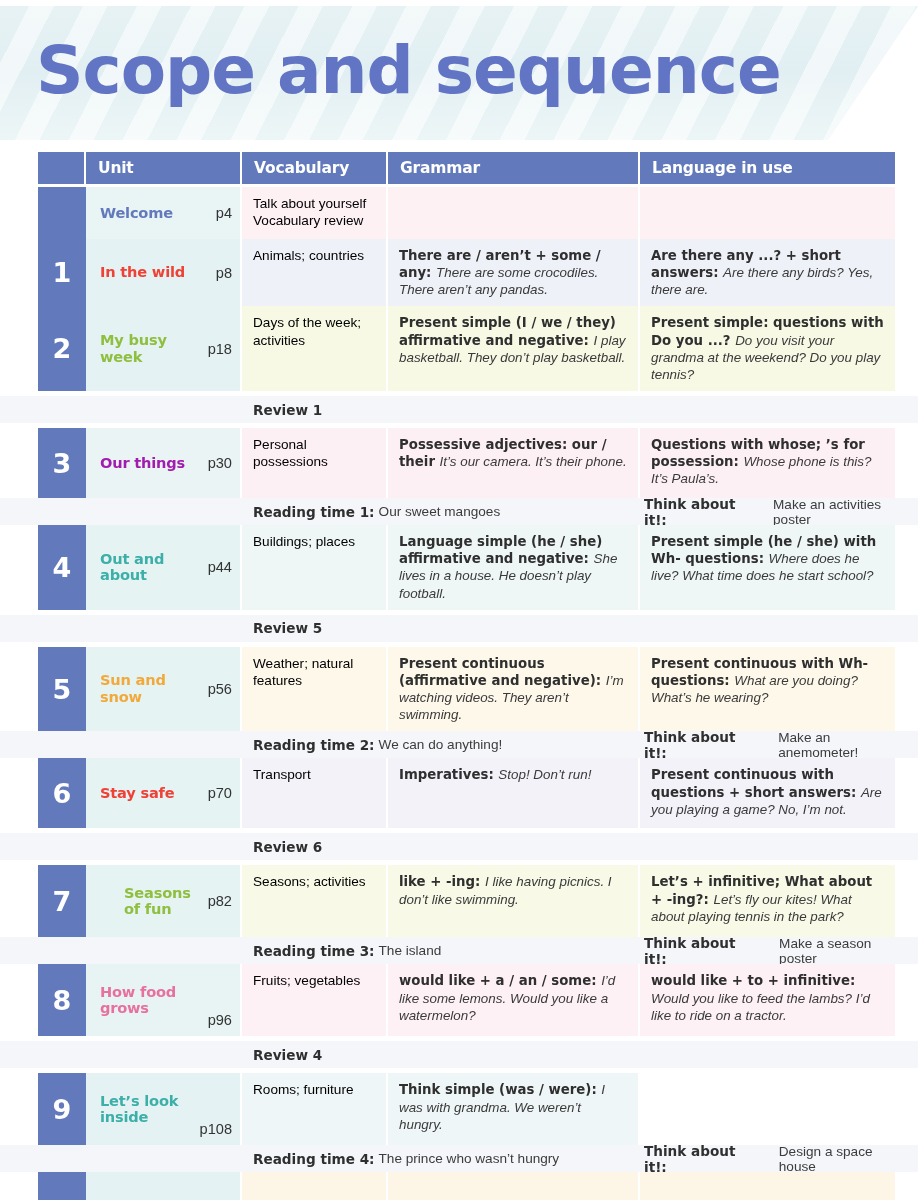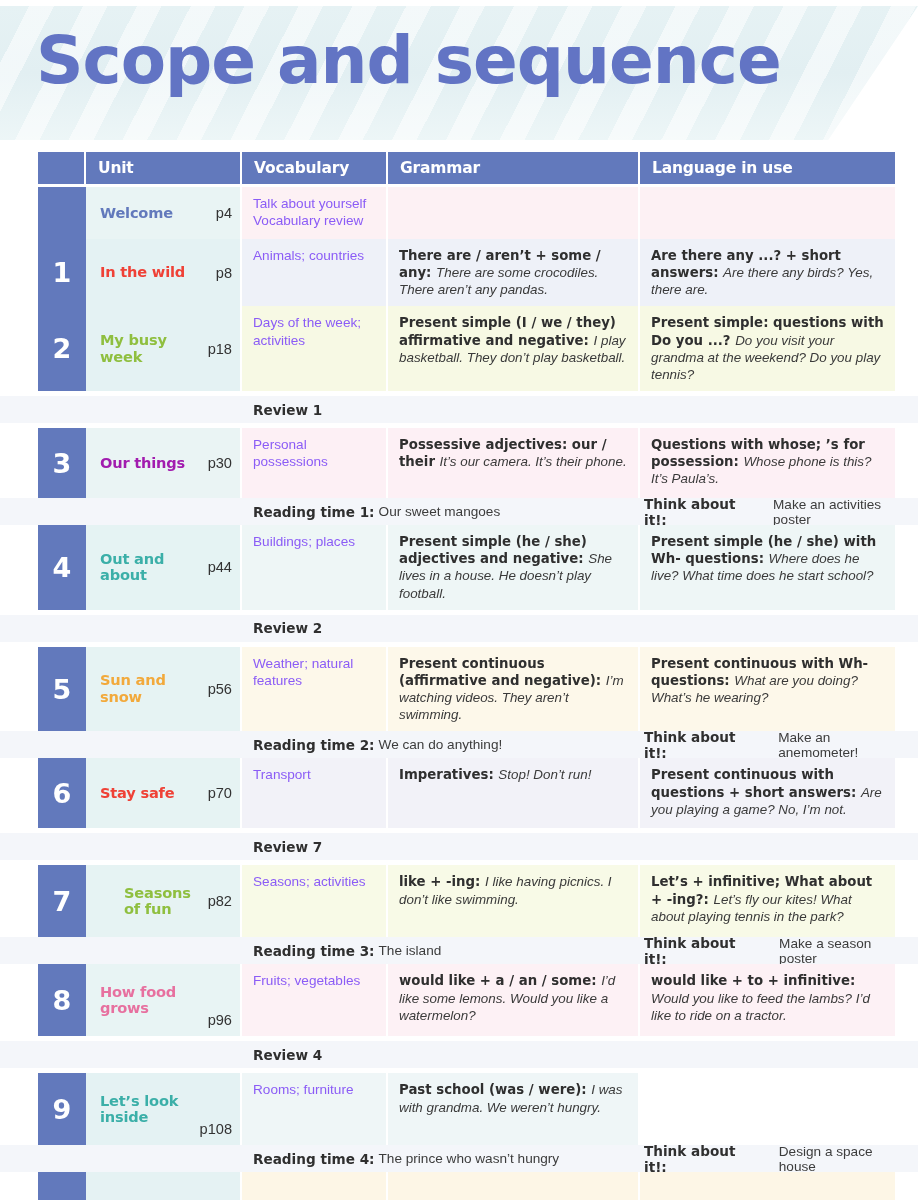--- a/index.html
+++ b/index.html
@@ -32,21 +32,21 @@
         rgba(255,255,255,0.0) 26px,
         rgba(255,255,255,0.55) 26px,
         rgba(255,255,255,0.55) 48px),
       linear-gradient(180deg, #e6f2f4 0%, #e2eff2 50%, #edf6f7 100%);
     -webkit-clip-path: polygon(0 0, 918px 0, 828px 134px, 0 134px);
     clip-path: polygon(0 0, 918px 0, 828px 134px, 0 134px);
   }
   .banner-title {
     position: absolute;
     left: 36px;
-    top: 22px;
+    top: 32px;
     font-size: 66px;
     font-weight: 700;
     letter-spacing: -1px;
     color: #6274c4;
     font-family: "DejaVu Sans", sans-serif;
     white-space: nowrap;
   }
 
   
   .table-wrap {
@@ -131,21 +131,21 @@
   .unit-page {
     font-size: 14.6px;
     color: #333333;
     font-family: "Liberation Sans", sans-serif;
     flex: 0 0 auto;
     padding-left: 6px;
     align-self: flex-end;
   }
   .unit-row.single .unit-page { align-self: center; }
 
-  .vocab-text { font-size: 13.6px; color: #8b5cf6; }
+  .vocab-text { font-size: 13.6px; color: #000000; }
 
   .gram-b, .lang-b {
     font-weight: 700;
     font-family: "DejaVu Sans", sans-serif;
     color: #2f2f2f;
     font-size: 13.3px;
   }
   .gram-i {
     font-style: italic;
     color: #3a3a3a;
@@ -272,31 +272,31 @@
         <div class="c-pad"></div>
       </div>
       <div class="grid-row unit-row single" style="min-height: 72px;">
         <div class="c-num"></div>
         <div class="c-numbox numbox">4</div>
         <div class="c-unit unit-cell" style="background: rgb(229, 243, 243);">
           <span class="unit-name" style="color: rgb(59, 175, 168);">Out and about</span>
           <span class="unit-page">p44</span>
         </div>
         <div class="c-vocab cell" style="background: rgb(238, 246, 246);"><span class="vocab-text">Buildings; places</span></div>
-        <div class="c-gram cell" style="background: rgb(238, 246, 246);"><span class="gram-b">Present simple (he / she) adjectives and negative: </span><span class="gram-i">She lives in a house. He doesn’t play football.</span></div>
+        <div class="c-gram cell" style="background: rgb(238, 246, 246);"><span class="gram-b">Language simple (he / she) affirmative and negative: </span><span class="gram-i">She lives in a house. He doesn’t play football.</span></div>
         <div class="c-lang cell last" style="background: rgb(238, 246, 246);"><span class="lang-b">Present simple (he / she) with Wh- questions: </span><span class="gram-i">Where does he live? What time does he start school?</span></div>
         <div class="c-pad"></div>
       </div>
       <div class="grid-row spacer-row"></div>
       <div class="grid-row strip-row">
         <div class="c-num"></div>
         <div class="c-numbox"></div>
         <div class="c-unit"></div>
         <div class="strip-cell strip-review" style="flex: 1 1 auto;">
-          <b>Review 2</b>
+          <b>Review 5</b>
         </div>
         <div class="c-pad"></div>
       </div>
       <div class="grid-row spacer-row"></div>
       <div class="grid-row unit-row single" style="min-height: 72px;">
         <div class="c-num"></div>
         <div class="c-numbox numbox">5</div>
         <div class="c-unit unit-cell" style="background: rgb(230, 243, 243);">
           <span class="unit-name" style="color: rgb(242, 169, 59);">Sun and snow</span>
           <span class="unit-page">p56</span>
@@ -331,21 +331,21 @@
         <div class="c-gram cell" style="background: rgb(242, 242, 248);"><span class="gram-b">Imperatives: </span><span class="gram-i">Stop! Don’t run!</span></div>
         <div class="c-lang cell last" style="background: rgb(242, 242, 248);"><span class="lang-b">Present continuous with questions + short answers: </span><span class="gram-i">Are you playing a game? No, I’m not.</span></div>
         <div class="c-pad"></div>
       </div>
       <div class="grid-row spacer-row"></div>
       <div class="grid-row strip-row">
         <div class="c-num"></div>
         <div class="c-numbox"></div>
         <div class="c-unit"></div>
         <div class="strip-cell strip-review" style="flex: 1 1 auto;">
-          <b>Review 7</b>
+          <b>Review 6</b>
         </div>
         <div class="c-pad"></div>
       </div>
       <div class="grid-row spacer-row"></div>
       <div class="grid-row unit-row single" style="min-height: 72px;">
         <div class="c-num"></div>
         <div class="c-numbox numbox">7</div>
         <div class="c-unit unit-cell" style="background: rgb(230, 243, 243); padding-left: 38px;">
           <span class="unit-name" style="color: rgb(143, 191, 63);">Seasons of fun</span>
           <span class="unit-page">p82</span>
@@ -393,21 +393,21 @@
       </div>
       <div class="grid-row spacer-row"></div>
       <div class="grid-row unit-row" style="min-height: 72px;">
         <div class="c-num"></div>
         <div class="c-numbox numbox">9</div>
         <div class="c-unit unit-cell" style="background: rgb(228, 242, 243);">
           <span class="unit-name" style="color: rgb(59, 175, 168);">Let’s look<br>inside</span>
           <span class="unit-page">p108</span>
         </div>
         <div class="c-vocab cell" style="background: rgb(239, 246, 247);"><span class="vocab-text">Rooms; furniture</span></div>
-        <div class="c-gram cell" style="background: rgb(239, 246, 247);"><span class="gram-b">Past school (was / were): </span><span class="gram-i">I was with grandma. We weren’t hungry.</span></div>
+        <div class="c-gram cell" style="background: rgb(239, 246, 247);"><span class="gram-b">Think simple (was / were): </span><span class="gram-i">I was with grandma. We weren’t hungry.</span></div>
         <div class="c-pad"></div>
       </div>
       <div class="grid-row strip-row">
         <div class="c-num"></div>
         <div class="c-numbox"></div>
         <div class="c-unit"></div>
         <div class="strip-cell strip-reading" style="flex: 0 0 398px;">
           <b>Reading time 4:</b>
           <span>The prince who wasn’t hungry</span>
         </div>

